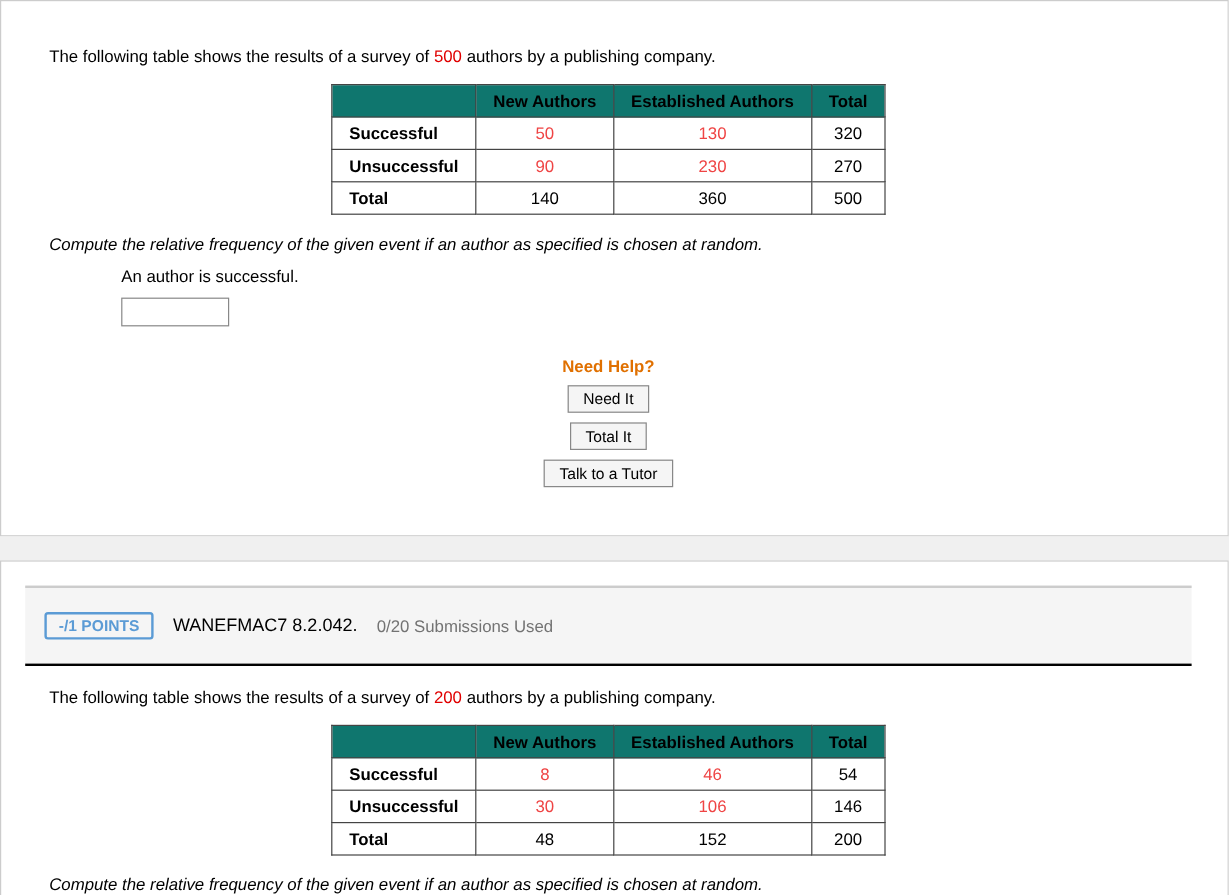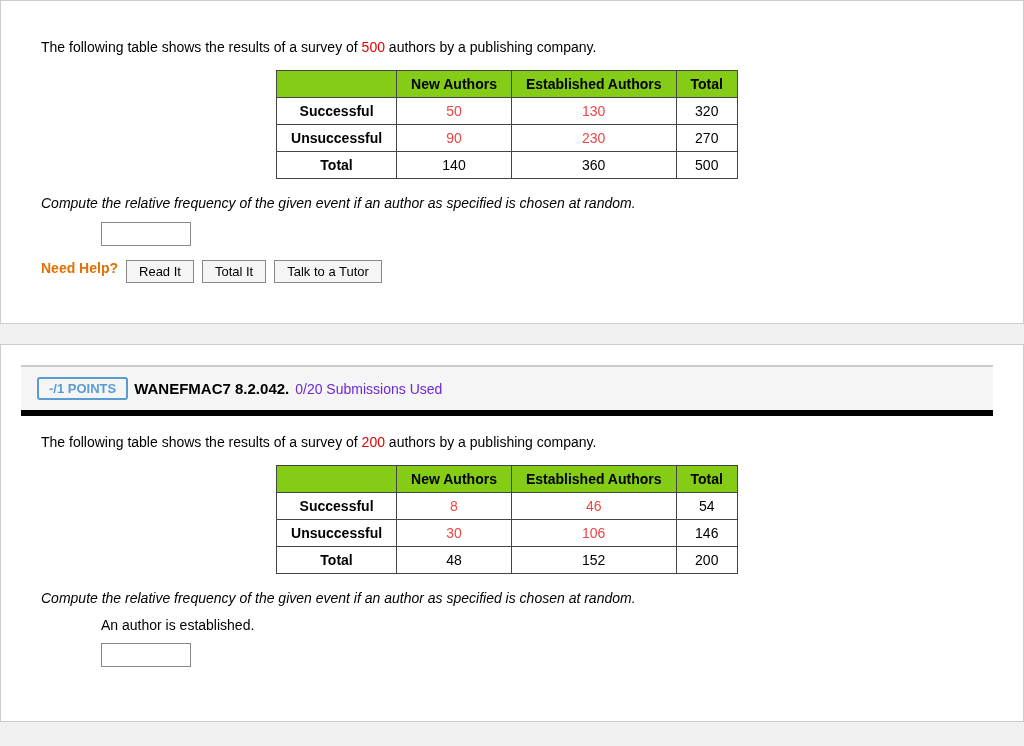--- a/index.html
+++ b/index.html
@@ -11,40 +11,40 @@
     }
     .problem-block {
       background: #fff;
       border: 1px solid #ccc;
       margin: 0;
       padding: 20px 30px 20px 20px;
     }
     .problem-header {
       display: flex;
       align-items: center;
-      gap: 6px;
+      gap: 16px;
       background: #f5f5f5;
       border-top: 2px solid #ccc;
-      border-bottom: 6px solid #000000;
-      padding: 10px 16px;
+      border-bottom: 2px solid #000000;
+      padding: 20px 16px;
     }
     .points-badge {
       border: 2px solid #5b9bd5;
       color: #5b9bd5;
       padding: 2px 10px;
       font-weight: bold;
       font-size: 13px;
       border-radius: 3px;
     }
     .problem-id {
-      font-weight: bold;
+      font-weight: normal;
       font-size: 15px;
     }
     .submissions-used {
-      color: #6d28d9;
+      color: #737373;
       font-size: 14px;
     }
     .problem-content {
       padding: 16px 20px 20px 20px;
       background: #fff;
     }
     .intro-text {
       margin-bottom: 12px;
       line-height: 1.5;
     }
@@ -57,25 +57,25 @@
       min-width: 420px;
     }
     .survey-table th,
     .survey-table td {
       border: 1px solid #444;
       padding: 5px 14px;
       text-align: center;
     }
     .survey-table th {
       font-weight: bold;
-      background: #84cc16;
+      background: #0f766e;
     }
     .survey-table .row-label {
       font-weight: bold;
-      text-align: center;
+      text-align: left;
       background: #fff;
     }
     .red-val { color: #ef4444; }
 
     .question-text {
       margin-bottom: 8px;
       line-height: 1.5;
       font-style: italic;
     }
     .sub-question {
@@ -89,22 +89,24 @@
       height: 24px;
       vertical-align: middle;
       margin-left: 60px;
       margin-bottom: 14px;
       background: #fff;
     }
 
     
     .need-help-row {
       display: flex;
+      align-items: center;
       gap: 8px;
-      margin-top: 0;
+      margin-top: 11px;
+      flex-direction: column;
     }
     .need-help-label {
       color: #e07000;
       font-weight: bold;
       font-size: 14px;
     }
     .help-btn {
       border: 1px solid #888;
       background: #f5f5f5;
       padding: 3px 12px;
@@ -152,26 +154,27 @@
         <tr>
           <td class="row-label"><strong>Total</strong></td>
           <td>140</td>
           <td>360</td>
           <td>500</td>
         </tr>
       </tbody>
     </table>
 
     <p class="question-text">Compute the relative frequency of the given event if an author as specified is chosen at random.</p>
+    <p class="sub-question">An author is successful.</p>
 
     <div class="answer-box"></div>
 
     <div class="need-help-row">
       <span class="need-help-label">Need Help?</span>
-      <button class="help-btn">Read It</button>
+      <button class="help-btn">Need It</button>
       <button class="help-btn">Total It</button>
       <button class="help-btn">Talk to a Tutor</button>
     </div>
   </div>
 </div>
 
 <div class="spacer"></div>
 
 <div class="problem-block">
   <div class="problem-header">

